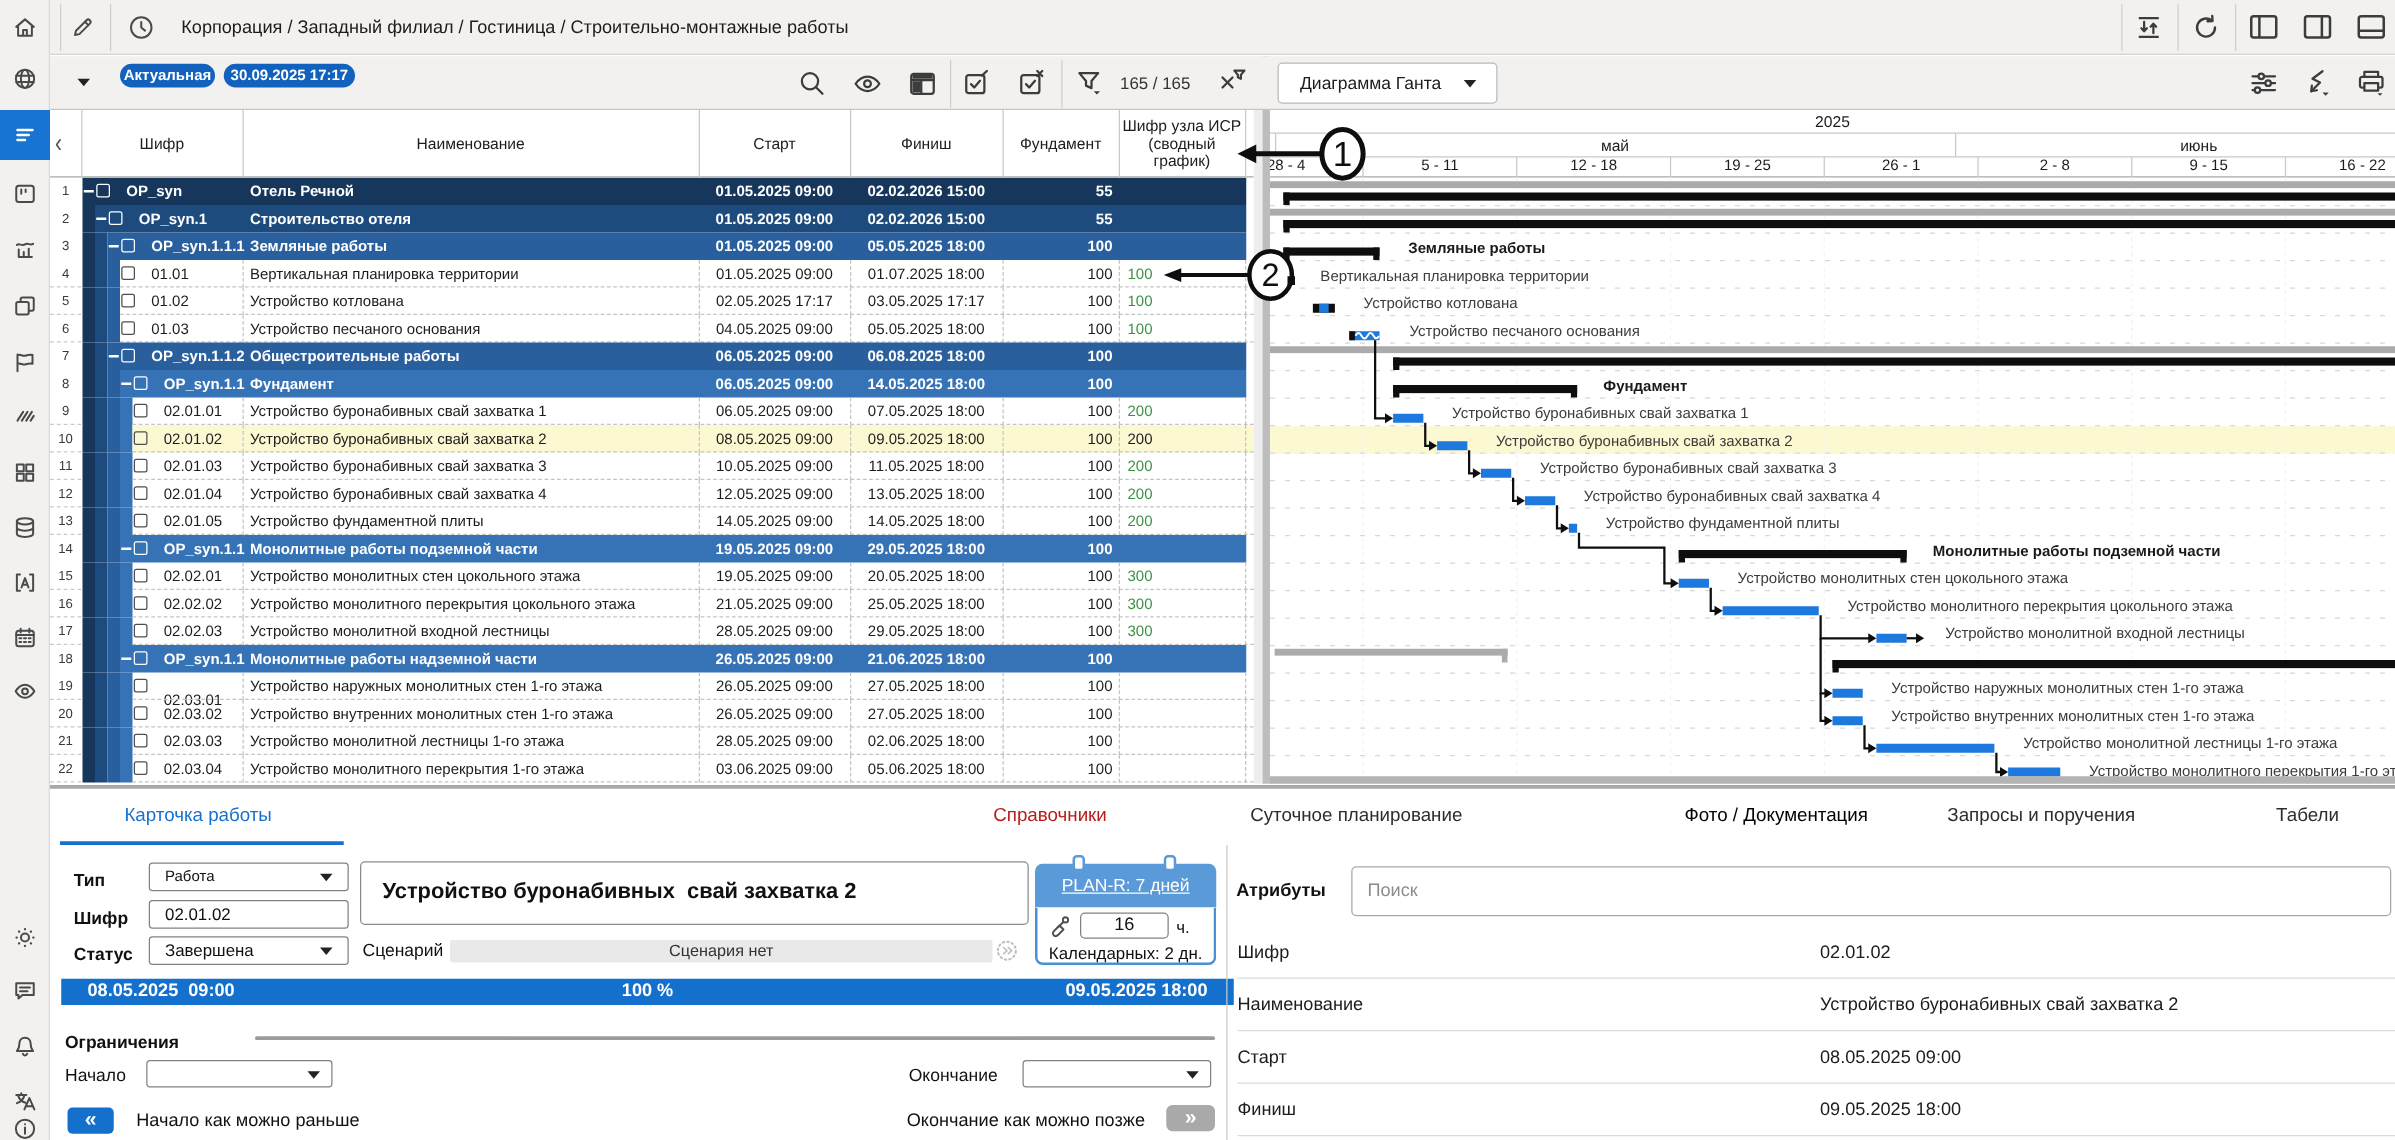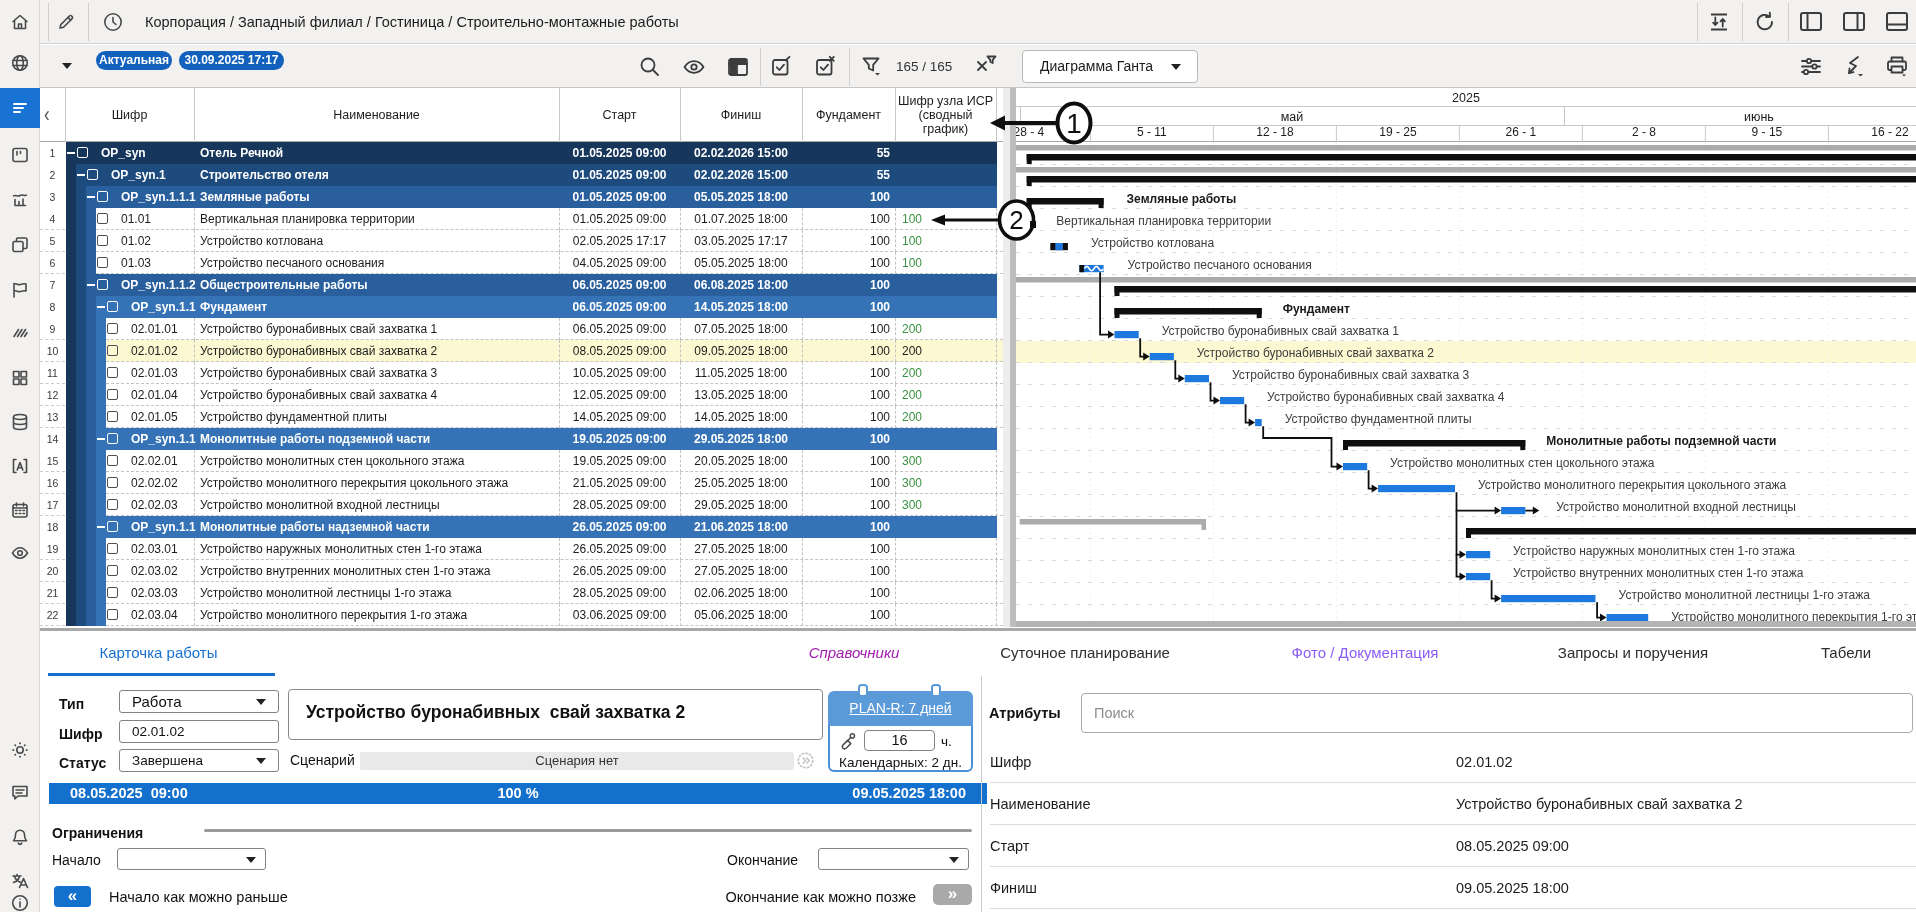--- a/index.html
+++ b/index.html
@@ -560,21 +560,21 @@
 <div class="ct" style="left:640px;width:122px;text-align:center;">21.06.2025 18:00</div>
 <div class="ct" style="left:762px;width:88px;text-align:right;">100</div>
 </div>
 <div class="row" style="top:538px;">
 <div class="abs" style="left:26px;top:0;width:10px;height:22px;background:#16365C;"></div>
 <div class="abs" style="left:36px;top:0;width:10px;height:22px;background:#1E4B7E;"></div>
 <div class="abs" style="left:46px;top:0;width:10px;height:22px;background:#2A5F9E;"></div>
 <div class="abs" style="left:56px;top:0;width:10px;height:22px;background:#3573B6;"></div>
 <div class="rnum">19</div>
 <div class="cb" style="left:67px;background:#fff;"></div>
-<div class="ct" style="left:91px;">02.03.01</div>
+<div class="ct" style="left:91px;margin-top:11px;">02.03.01</div>
 <div class="ct" style="left:160px;">Устройство наружных монолитных стен 1-го этажа</div>
 <div class="ct" style="left:519px;width:121px;text-align:center;">26.05.2025 09:00</div>
 <div class="ct" style="left:640px;width:122px;text-align:center;">27.05.2025 18:00</div>
 <div class="ct" style="left:762px;width:88px;text-align:right;">100</div>
 <div class="dv" style="left:154px;"></div>
 <div class="dv" style="left:519px;"></div>
 <div class="dv" style="left:640px;"></div>
 <div class="dv" style="left:762px;"></div>
 <div class="dv" style="left:855px;"></div>
 <div class="dv" style="left:956px;"></div>
@@ -796,31 +796,31 @@
 <div class="abs" style="left:927px;top:196.5px;z-index:40;"><svg width="110" height="46" viewBox="0 0 110 46" xmlns="http://www.w3.org/2000/svg">
       <path d="M14 23 L74 23" stroke="#0e0e0e" stroke-width="3.2"></path>
       <path d="M4 23 L18 17.5 L18 28.5 Z" fill="#0e0e0e"></path>
       <ellipse cx="89.5" cy="23" rx="17" ry="19" fill="#fff" stroke="#0e0e0e" stroke-width="3.6"></ellipse>
       <text x="89.5" y="32" font-size="26" fill="#0e0e0e" text-anchor="middle" font-family="Liberation Sans, sans-serif">2</text>
     </svg></div>
 <div class="abs" style="left:1029.6px;top:221px;width:6.6px;height:7.2px;background:#0e0e0e;z-index:41;"></div>
 <div class="abs" style="left:40px;top:628px;width:1876px;height:2.5px;background:#a8a8a8;z-index:7;"></div>
 <div class="tabs">
 <div class="tab" style="left:-31.5px;width:300px;color:#1770D0;">Карточка работы</div>
-<div class="tab" style="left:664px;width:300px;color:#a21caf;font-style:italic;">Справочники</div>
+<div class="tab" style="left:650px;width:300px;color:#b91c1c;">Справочники</div>
 <div class="tab" style="left:895px;width:300px;color:#2d2d2d;">Суточное планирование</div>
-<div class="tab" style="left:1175px;width:300px;color:#8b5cf6;">Фото / Документация</div>
+<div class="tab" style="left:1231px;width:300px;color:#000000;">Фото / Документация</div>
 <div class="tab" style="left:1443px;width:300px;color:#2d2d2d;">Запросы и поручения</div>
 <div class="tab" style="left:1656px;width:300px;color:#2d2d2d;">Табели</div>
 <div class="abs" style="left:8px;top:43px;width:227px;height:3px;background:#1770D0;"></div>
 </div>
 <div class="flab" style="left:59px;top:696px;font-size:14px;">Тип</div>
 <div class="flab" style="left:59px;top:726px;font-size:14px;">Шифр</div>
 <div class="flab" style="left:59px;top:755px;font-size:14px;">Статус</div>
-<div class="inp" style="left:119px;top:690px;width:160px;height:23px;line-height:21px;padding-left:12px;font-size:15px;">Работа<div class="caret" style="left:136px;top:8px;"></div></div>
+<div class="inp" style="left:119px;top:690px;width:160px;height:23px;line-height:21px;padding-left:12px;font-size:12px;">Работа<div class="caret" style="left:136px;top:8px;"></div></div>
 <div class="inp" style="left:119px;top:719.5px;width:160px;height:23px;line-height:21px;padding-left:12px;">02.01.02</div>
 <div class="inp" style="left:119px;top:749px;width:160px;height:23px;line-height:21px;padding-left:12px;font-size:13.5px;">Завершена<div class="caret" style="left:136px;top:8px;"></div></div>
 <div class="inp" style="left:288px;top:689px;width:535px;height:51px;border-radius:4px;border-color:#8a8a8a;">
     <div class="abs" style="left:17px;top:12px;font-size:17.5px;font-weight:bold;color:#111;">Устройство буронабивных&nbsp; свай захватка 2</div>
   </div>
 <div class="abs" style="left:290px;top:752px;font-size:14px;color:#111;">Сценарий</div>
 <div class="abs" style="left:360px;top:751.5px;width:434px;height:18px;background:#e9e9e9;border-radius:2px;text-align:center;font-size:13px;color:#333;line-height:18px;">Сценария нет</div>
 <div class="abs" style="left:797px;top:752px;"><svg width="17" height="17" viewBox="0 0 17 17">
       <circle cx="8.5" cy="8.5" r="7.2" fill="none" stroke="#c0c0c0" stroke-width="1.6" stroke-dasharray="2.6,1.1"></circle>
       <path d="M5.6 5.6 L8.5 8.5 L5.6 11.4 M9.3 5.6 L12.2 8.5 L9.3 11.4" fill="none" stroke="#c0c0c0" stroke-width="1.4"></path>

